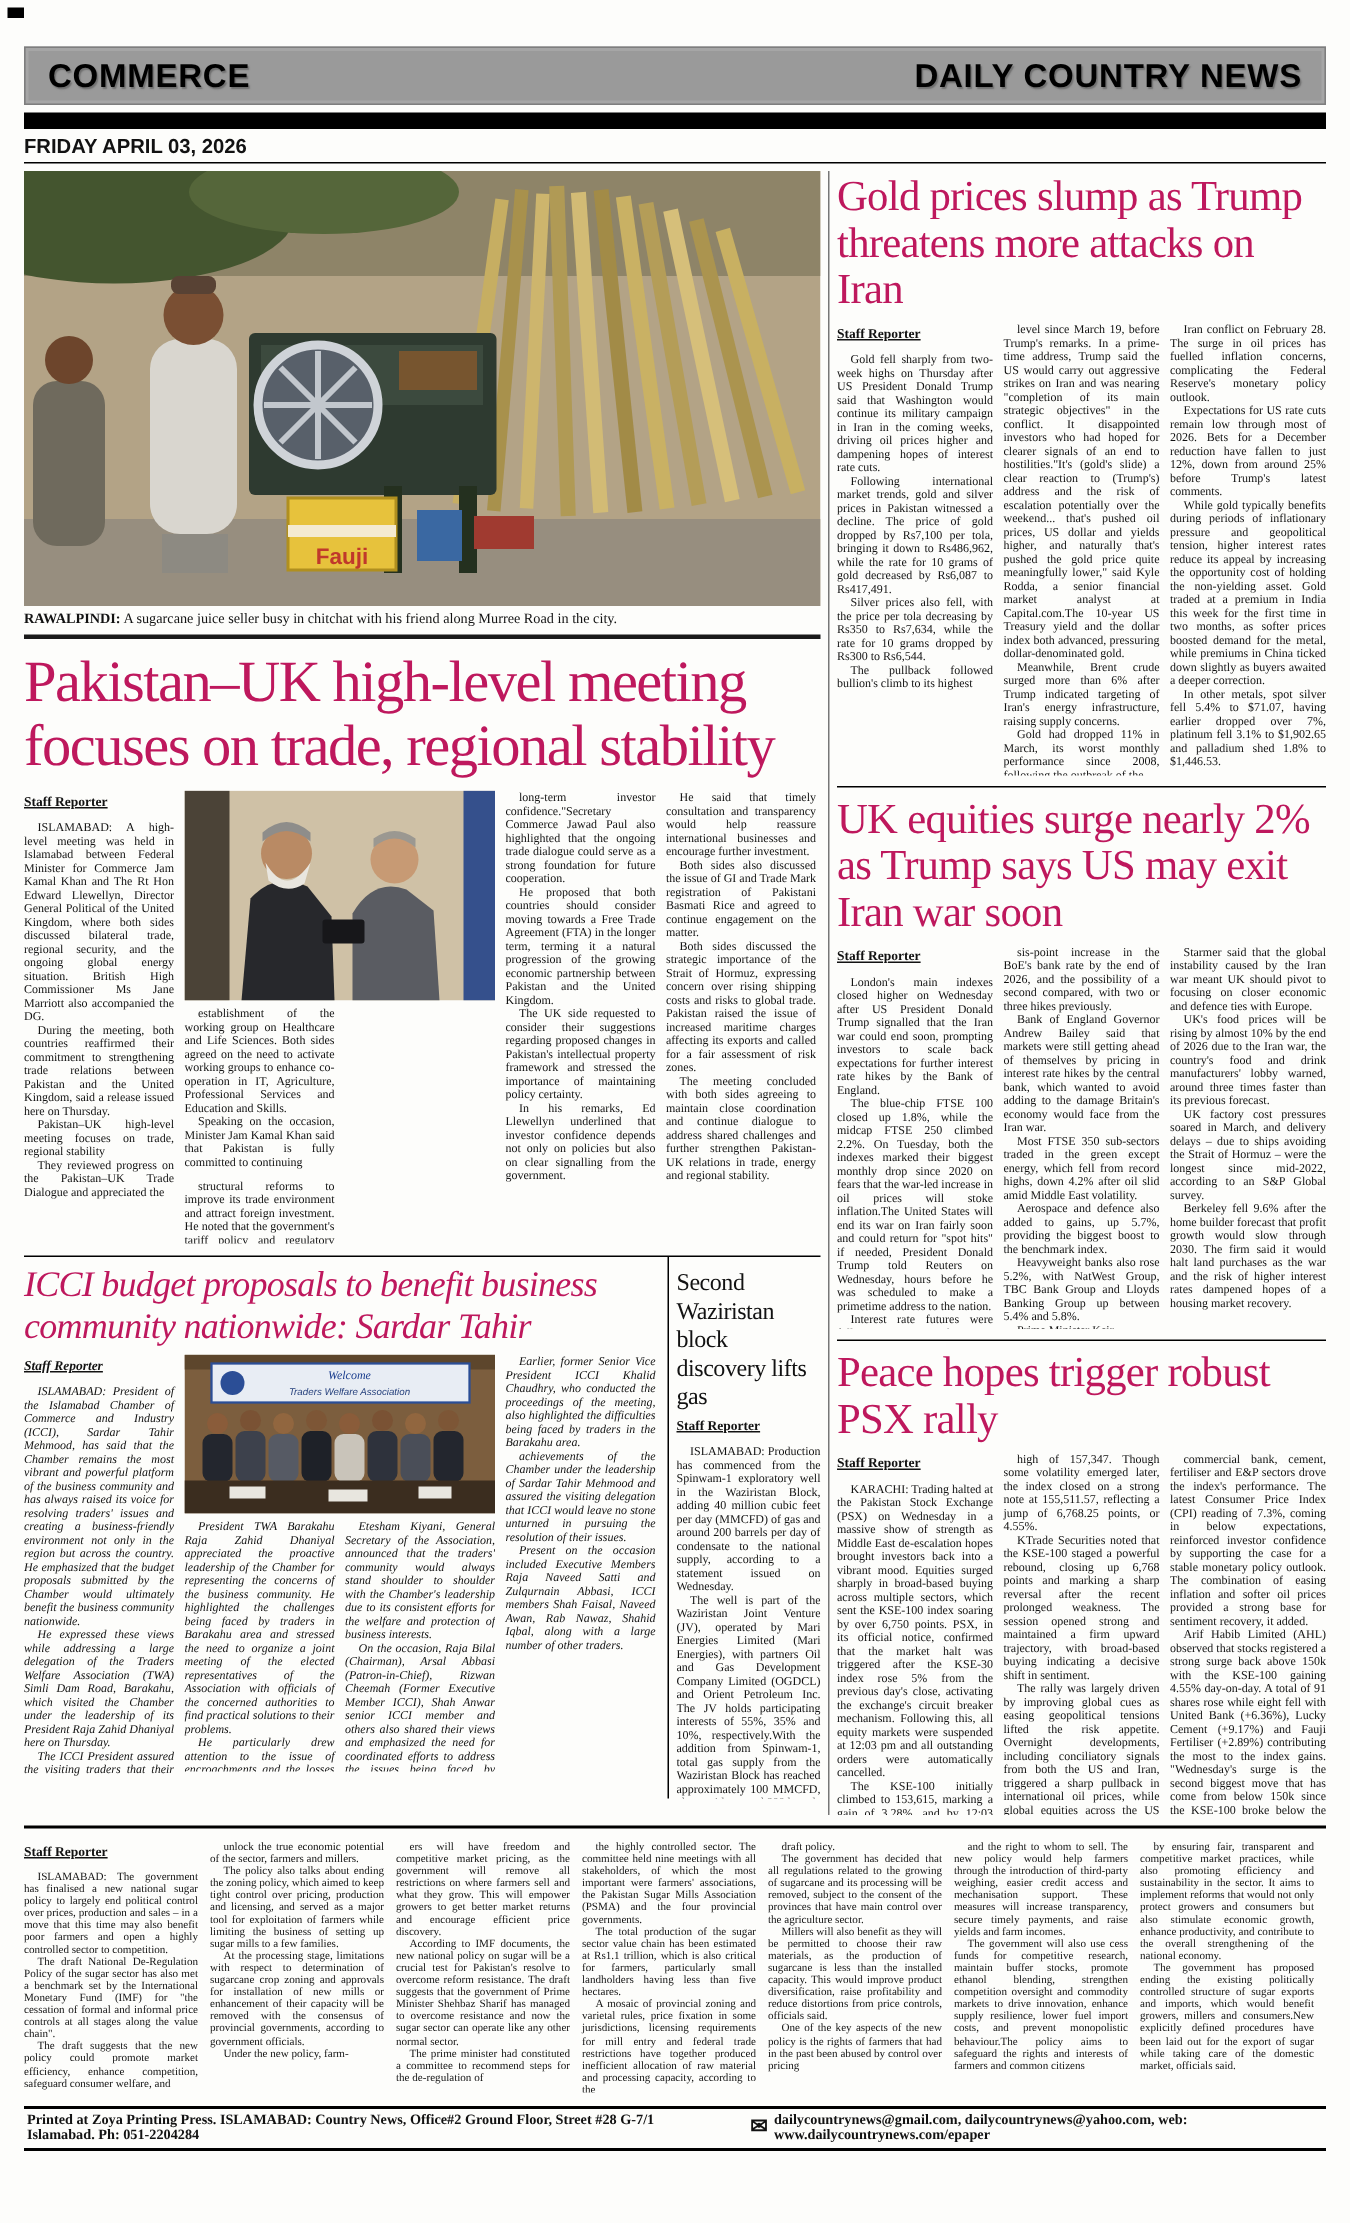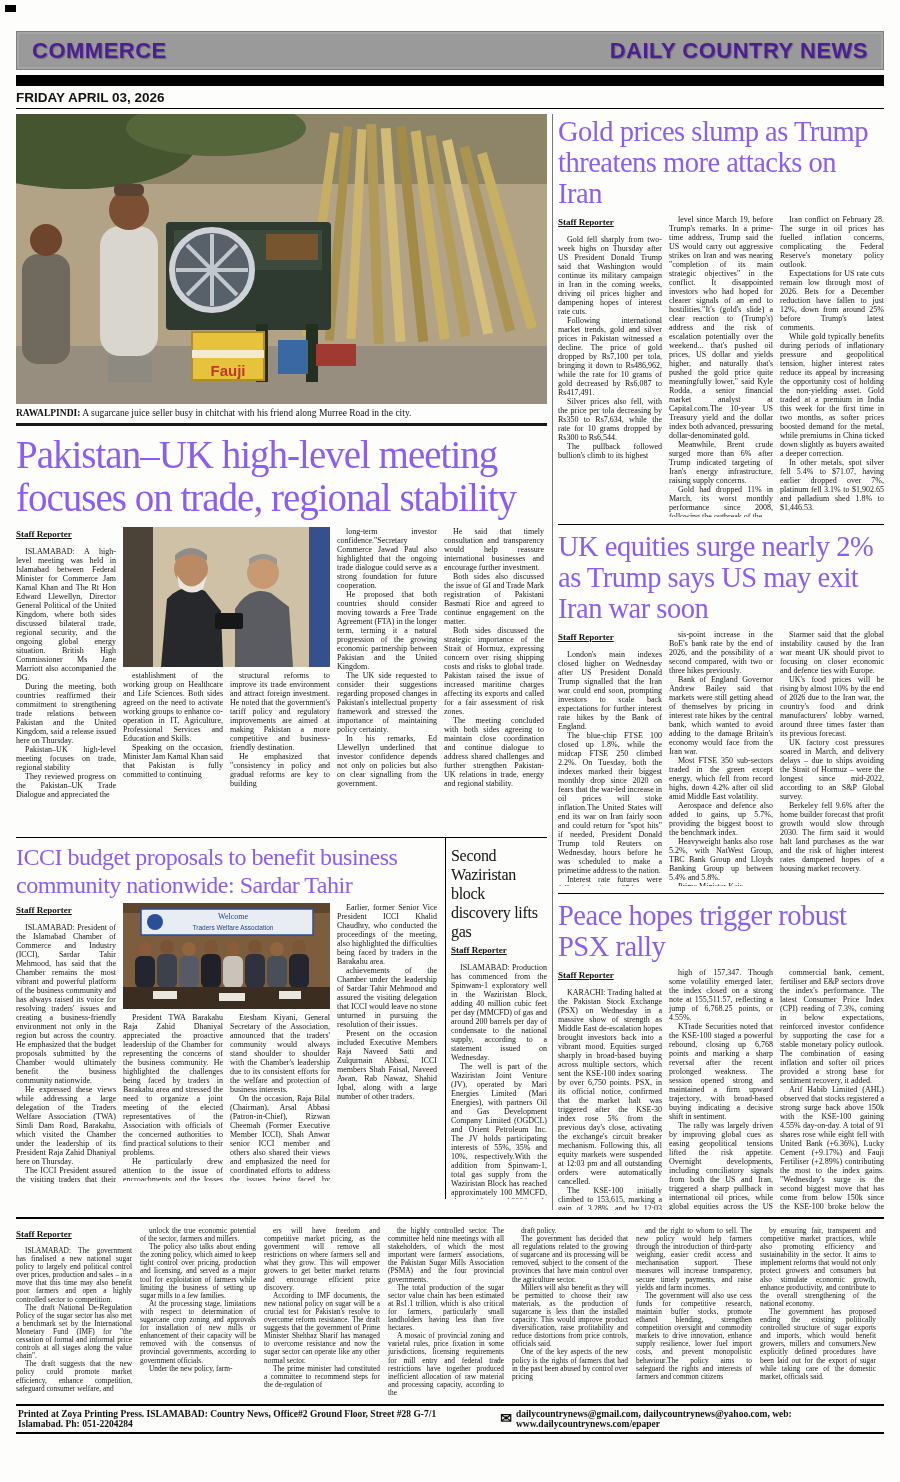--- a/index.html
+++ b/index.html
@@ -3,66 +3,66 @@
 <meta charset="utf-8">
 <style>
   html,body{margin:0;padding:0;background:#ffffff;}
   .page{position:relative;width:900px;height:1482px;box-sizing:border-box;background:#fdfdfb;
         padding:0 16px;font-family:"Liberation Serif",serif;color:#121212;overflow:hidden;}
   .reg-mark{position:absolute;top:5px;left:5px;width:11px;height:7px;background:#000;}
 
   
   .masthead{margin-top:31px;background:#9a9a9a;border:1px solid #7e7e7e;height:37px;
             display:flex;justify-content:space-between;align-items:center;padding:0 15px;box-shadow:inset 0 0 0 2px #a6a6a6;}
-  .masthead .mh-text{font-family:"Liberation Sans",sans-serif;font-weight:bold;font-size:22px;color:#4c1d95;letter-spacing:.5px;text-shadow:1px 1px 1px #6f6f6f;}
+  .masthead .mh-text{font-family:"Liberation Sans",sans-serif;font-weight:bold;font-size:22px;color:#000000;letter-spacing:.5px;text-shadow:1px 1px 1px #6f6f6f;}
   .black-bar{height:11px;background:#000;margin-top:5px;}
   .date-line{text-align:left;font-family:"Liberation Sans",sans-serif;font-weight:bold;font-size:13.5px;margin:4px 1px 3px 0;}
   .thin-rule{border:0;border-top:1.5px solid #000;margin:0;}
 
   
   .top-grid{display:flex;margin-top:5px;}
   .left-region{width:531px;flex:none;}
   .v-divider{width:1px;background:#777;margin:0 5px;flex:none;}
   .right-region{width:326px;flex:none;}
 
   
   .photo-frame svg{display:block;}
   .caption{font-size:9.5px;margin:3px 0 4px;line-height:12px;}
   .thick-rule{border:0;border-top:3px solid #1a1a1a;margin:0 0 2px;}
 
   
-  .h-serif{font-weight:400;letter-spacing:-0.5px;margin:0;color:#8b5cf6;}
+  .h-serif{font-weight:400;letter-spacing:-0.5px;margin:0;color:#be185d;}
   h1.pakuk{font-size:39px;line-height:43px;margin:7px 0 8px;letter-spacing:-1px;}
   h2.rhead{font-size:28.5px;line-height:31px;margin:2px 0 6px;}
   h2.icci-h{font-size:24px;line-height:27.5px;margin:6px 0 4px;}
   h3.waz-h{font-size:16px;line-height:19px;font-weight:400;margin:8px 0 4px;letter-spacing:-0.3px;}
   h1.sugar-h{font-size:46px;line-height:50px;margin:6px 0 8px;letter-spacing:-1px;}
 
   
   .byline{font-weight:bold;text-decoration:underline;font-size:9px;margin:2px 0 8px;}
   .body{font-size:8px;line-height:9px;text-align:justify;}
   .body p.para{margin:0;text-indent:9px;}
   .band{display:flex;gap:7px;}
   .ncol{width:100px;flex:none;}
   .mid{width:207px;flex:none;}
   .mid-cols{display:flex;gap:7px;margin-top:4px;overflow:hidden;}
   .rcol{width:104px;flex:none;}
   .art-rule{border:0;border-top:1px solid #000;margin:7px 0 6px;}
 
   .pakuk-band{height:304px;overflow:hidden;}
-  .pakuk-mid-cols{height:158px;}
+  .pakuk-mid-cols{height:158px;flex-direction:column;}
   .gold-cols{height:302px;overflow:hidden;}
   .uk-cols{height:256px;overflow:hidden;}
   .psx-cols{height:242px;overflow:hidden;}
 
   .sect-rule{border:0;border-top:1.5px solid #000;margin:6px 0 0;}
 
   
   .icci-wrap{display:flex;}
-  .icci-left{width:423px;flex:none;}
+  .icci-left{width:423px;flex:none;font-style:italic;}
   .icci-body{display:flex;gap:7px;height:282px;overflow:hidden;}
   .icci-mid-cols{height:168px;}
   .waz{width:96px;flex:none;border-left:1px solid #000;padding-left:5px;margin-left:6px;}
   .waz-body{height:236px;overflow:hidden;}
 
   
   .sugar-rule{border:0;border-top:2.5px solid #000;margin-top:7px;}
   .sugar-cols{display:flex;gap:8px;height:168px;overflow:hidden;}
   .scol{width:116px;flex:none;}
   .scol .body,.sugar-cols .body{font-size:7.4px;line-height:8.1px;}

